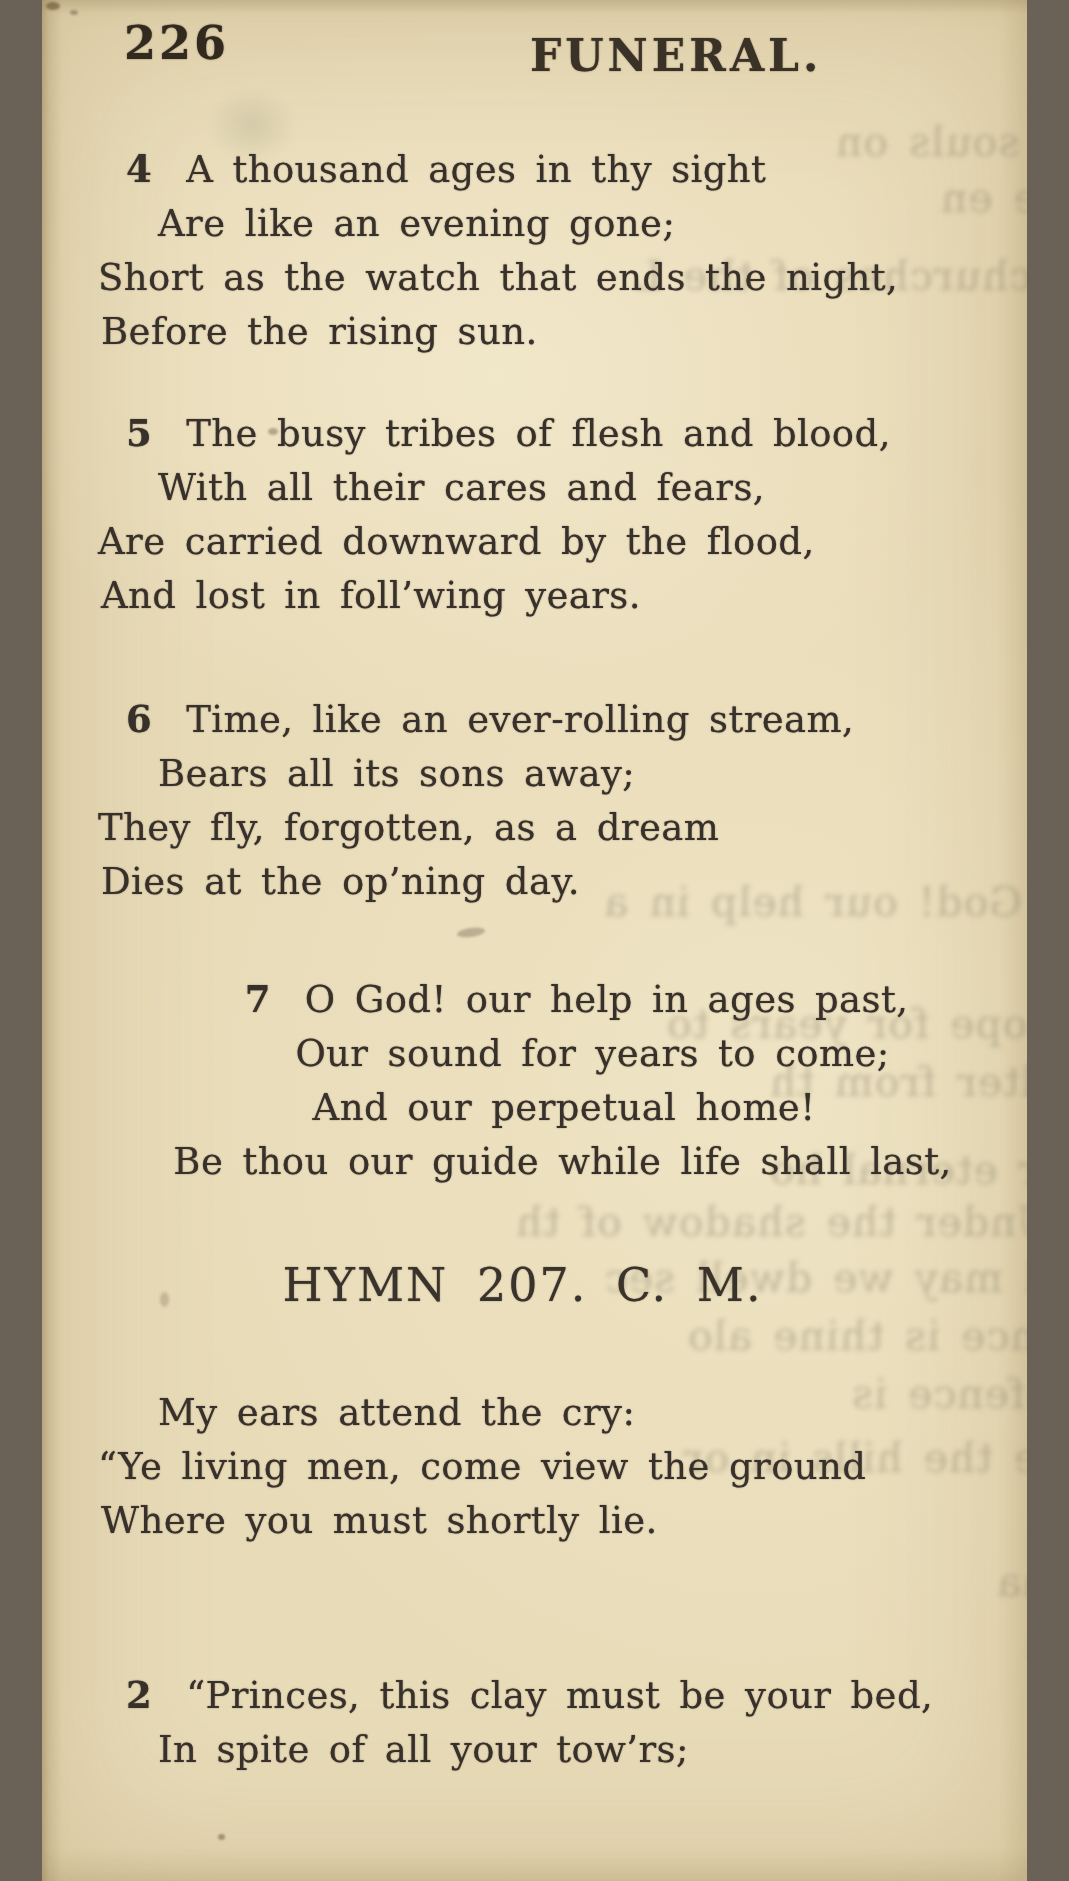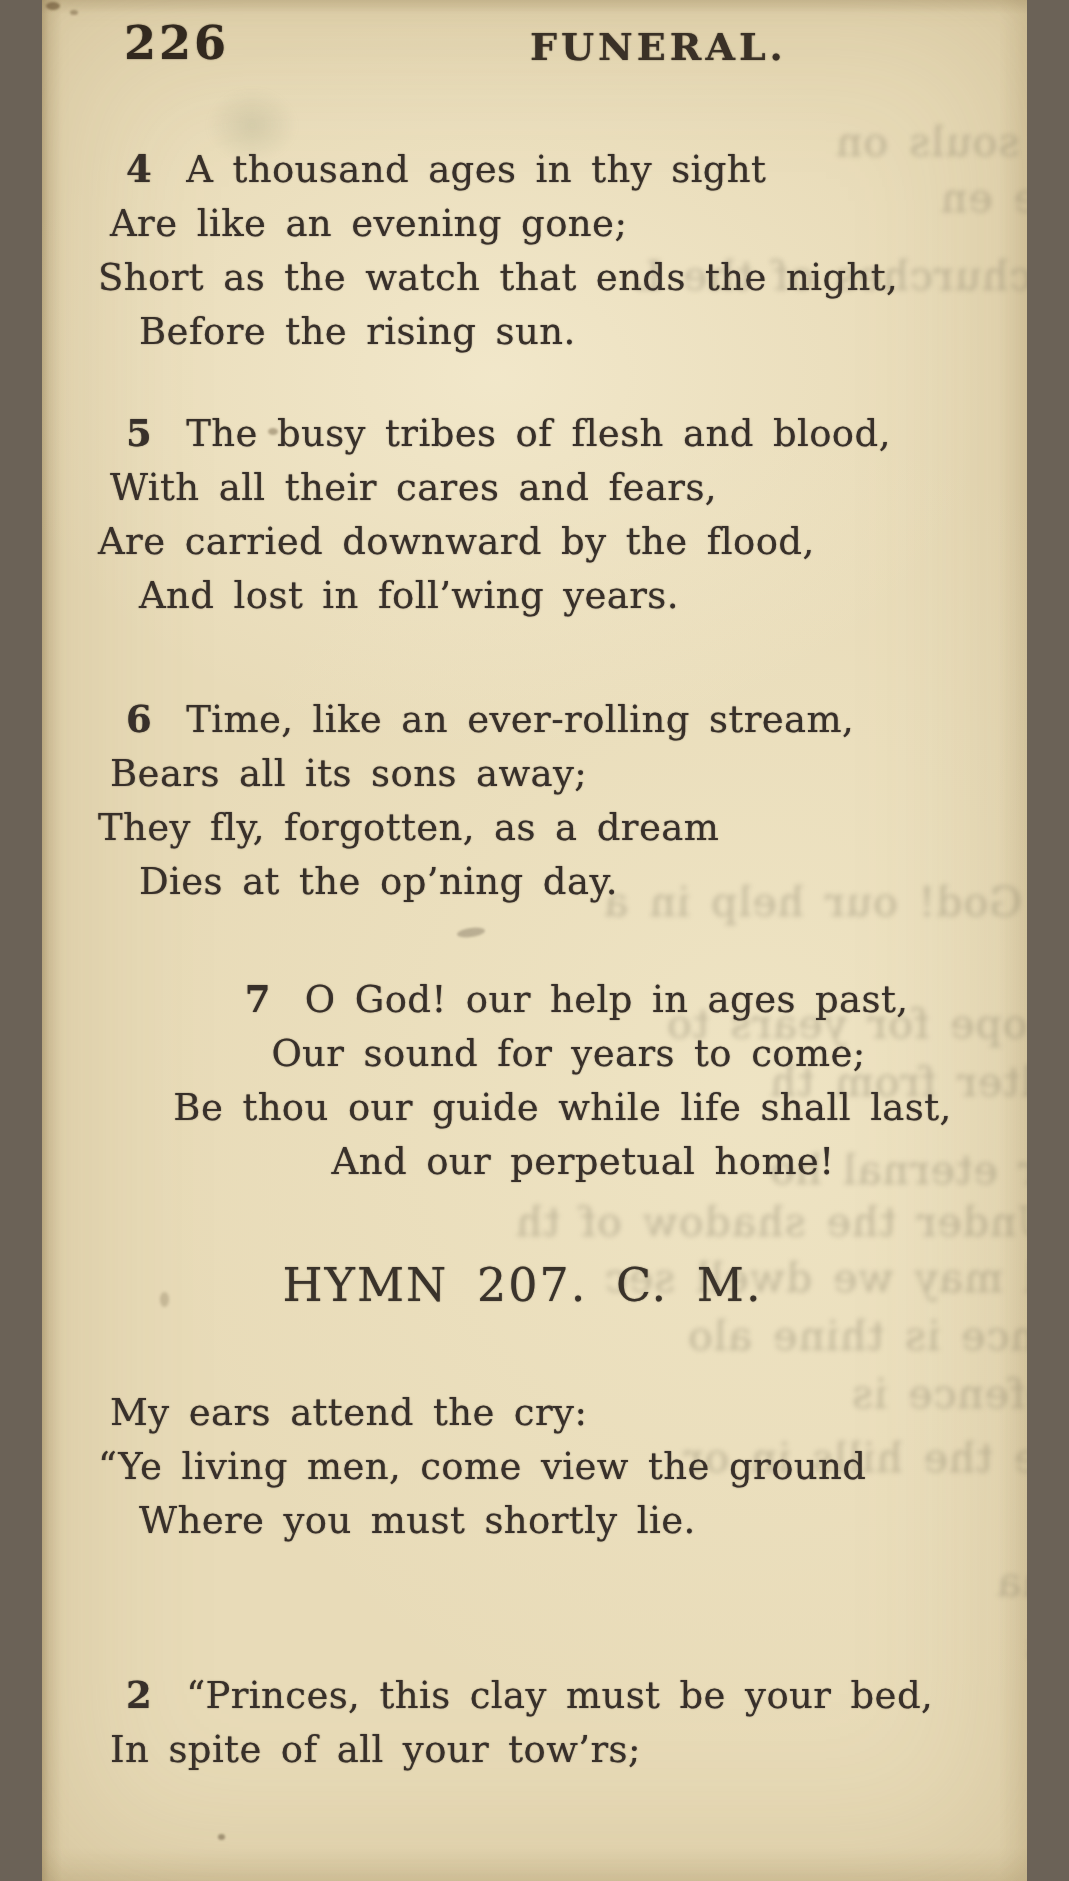--- a/index.html
+++ b/index.html
@@ -22,38 +22,38 @@
   }
 
   
   .page-number {
     position:absolute; left:82px; top:16px;
     font-size:46px; font-weight:bold; letter-spacing:3px;
     color:#32291f;
     text-shadow:0 0 1.5px rgba(50,40,28,0.8);
   }
   .running-head {
-    position:absolute; top:24px; left:488px;
-    font-size:38px; font-weight:bold; letter-spacing:4px;
+    position:absolute; top:30px; left:488px;
+    font-size:44px; font-weight:bold; letter-spacing:4px;
     color:#3a3127;
     text-shadow:0 0 1.4px rgba(55,44,30,0.8);
   }
 
   
   .stanza {
     position:absolute; left:0; width:100%;
     font-size:37px; line-height:54px;
     letter-spacing:0.4px; word-spacing:7px;
     text-shadow:0 0 1.3px rgba(54,45,34,0.72);
   }
   .stanza .ln { white-space:nowrap; }
   .ln.i0 { padding-left:84px; }
-  .ln.i1 { padding-left:68px; }
+  .ln.i1 { padding-left:116px; }
   .ln.i2 { padding-left:56px; }
-  .ln.i3 { padding-left:78px;margin-left:19px; }
+  .ln.i3 { padding-left:59px; }
   .stanza .num { font-weight:bold; margin-right:34px; }
 
   #stanza-4 { top:142px; }
   #stanza-5 { top:406px; }
   #stanza-6 { top:692px; }
   #stanza-7 { top:972px;text-align:center; }
   #h1-stanza-1 { top:1386px; }
   #h1-stanza-2 { top:1668px; }
 
   .hymn-heading {
@@ -119,22 +119,22 @@
     </div>
   <div class="stanza" id="stanza-6">
       <div class="ln i0"><span class="num">6</span>Time, like an ever-rolling stream,</div>
       <div class="ln i1">Bears all its sons away;</div>
       <div class="ln i2">They fly, forgotten, as a dream</div>
       <div class="ln i3">Dies at the op’ning day.</div>
     </div>
   <div class="stanza" id="stanza-7">
       <div class="ln i0"><span class="num">7</span>O God! our help in ages past,</div>
       <div class="ln i1">Our sound for years to come;</div>
+      <div class="ln i3">And our perpetual home!</div>
       <div class="ln i2">Be thou our guide while life shall last,</div>
-      <div class="ln i3">And our perpetual home!</div>
     </div>
 
   <div class="hymn-heading">HYMN 207. C. M.</div>
 
   <div class="stanza" id="h1-stanza-1">
       <div class="ln i1">My ears attend the cry:</div>
       <div class="ln i2">“Ye living men, come view the ground</div>
       <div class="ln i3">Where you must shortly lie.</div>
     </div>
   <div class="stanza" id="h1-stanza-2">

